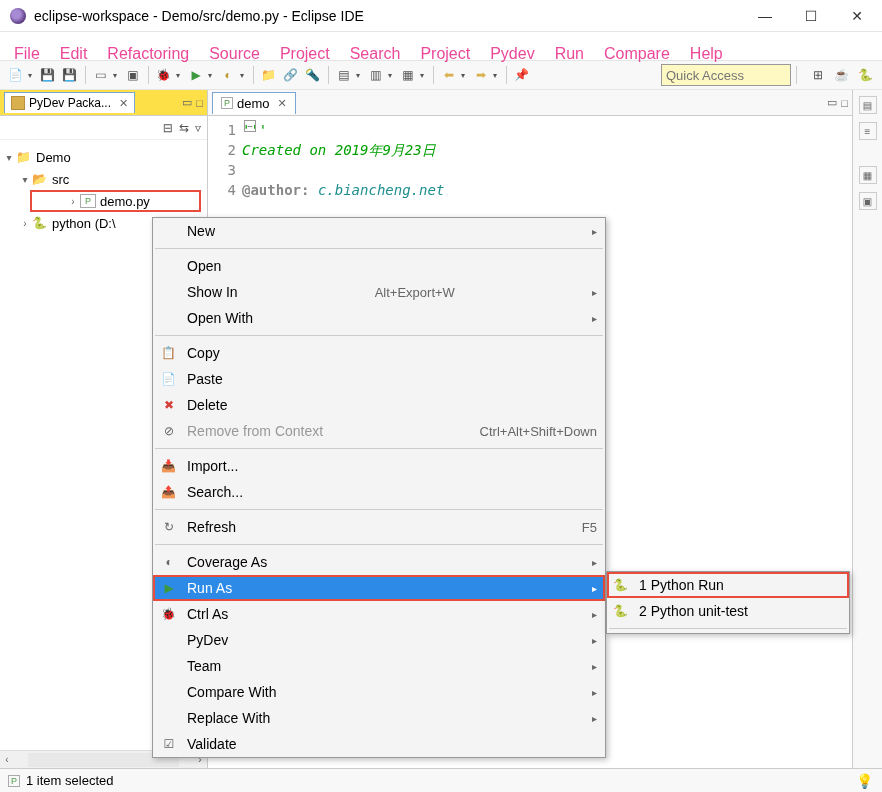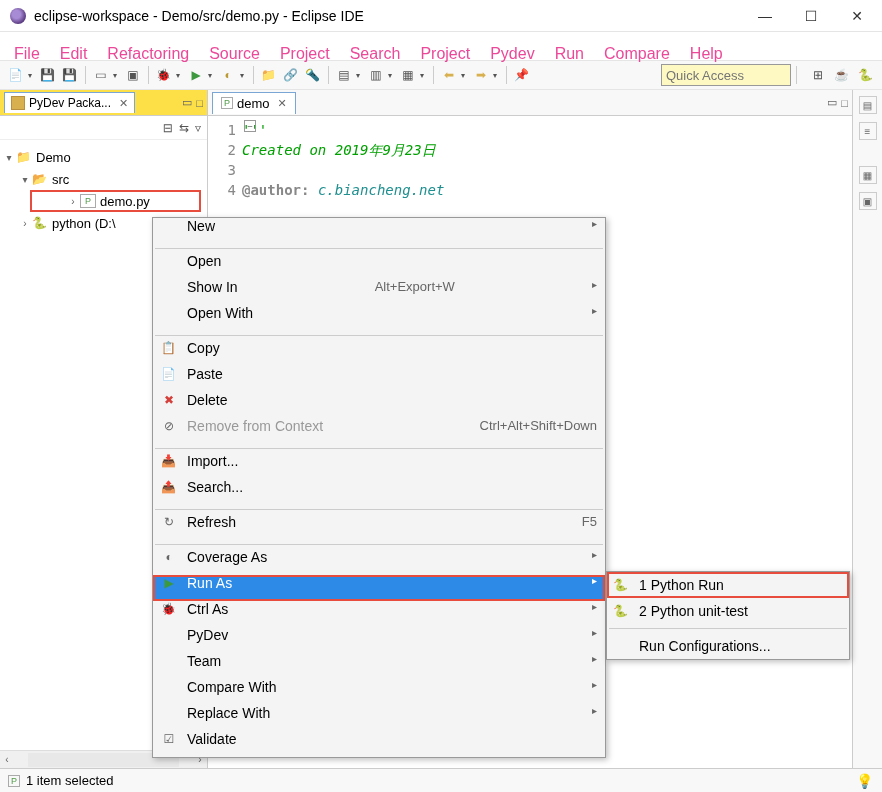--- a/index.html
+++ b/index.html
@@ -49,21 +49,21 @@
     .code { padding-top: 4px; line-height: 20px; }
     .code .str { color: #00a000; font-style: italic; }
     .code .dec { color: #888; font-weight: bold; }
     .code .docval { color: #1f8f8f; font-style: italic; }
     .fold { position: absolute; left: 36px; top: 4px; width: 12px; height: 12px; border: 1px solid #999; font-size: 9px; line-height: 10px; text-align: center; color: #666; }
     
     .trim { width: 30px; border-left: 1px solid #ccc; padding: 6px 4px; display: flex; flex-direction: column; gap: 8px; align-items: center; background: #f8f8f8; }
     .trim-btn { width: 18px; height: 18px; border: 1px solid #ccc; font-size: 10px; display: flex; align-items: center; justify-content: center; color: #666; cursor: pointer; }
     
     .context-menu { position: absolute; left: 152px; top: 217px; width: 454px; background: #f4f4f4; border: 1px solid #999; box-shadow: 2px 2px 6px rgba(0,0,0,0.25); font-size: 14px; z-index: 10; }
-    .ctx-item { display: flex; height: 26px; padding: 0 8px 0 34px; position: relative; cursor: pointer; }
+    .ctx-item { display: flex; align-items: center; height: 26px; padding: 0 8px 0 34px; position: relative; cursor: pointer; }
     .ctx-item.disabled { color: #999; }
     .ctx-item .ctx-icon { position: absolute; left: 8px; width: 16px; height: 16px; display: flex; align-items: center; justify-content: center; font-size: 12px; }
     .ctx-item .ctx-shortcut { margin-left: auto; color: #666; font-size: 13px; }
     .ctx-item .ctx-sub { margin-left: auto; font-size: 10px; color: #666; }
     .ctx-sep { height: 1px; background: #ccc; margin: 4px 2px; }
     .ctx-item.highlight { background: #2d8ae7; color: #fff; outline: 2px solid #e74c3c; outline-offset: -2px; }
     .ctx-item.highlight .ctx-sub { color: #fff; }
     
     .submenu { position: absolute; left: 606px; top: 571px; width: 244px; background: #f4f4f4; border: 1px solid #999; box-shadow: 2px 2px 6px rgba(0,0,0,0.25); font-size: 14px; z-index: 11; }
     .sub-item { display: flex; align-items: center; height: 26px; padding: 0 8px 0 32px; position: relative; cursor: pointer; }
@@ -322,22 +322,19 @@
 <div class="submenu" id="submenu">
     <div class="sub-item sub-highlight">
       <span class="sub-icon" style="color:#3d993d">🐍</span>
       <span>1 Python Run</span>
     </div>
     <div class="sub-item">
       <span class="sub-icon" style="color:#3d993d">🐍</span>
       <span>2 Python unit-test</span>
     </div>
     <div class="ctx-sep"></div>
-    <div class="sub-item">
-      <span>Run Configurations...</span>
-    </div>
   </div>
 
 <div class="statusbar">
   <span class="status-icon">P</span>
   <span>1 item selected</span>
   <span class="bulb">💡</span>
 </div>
 
 </body></html>

